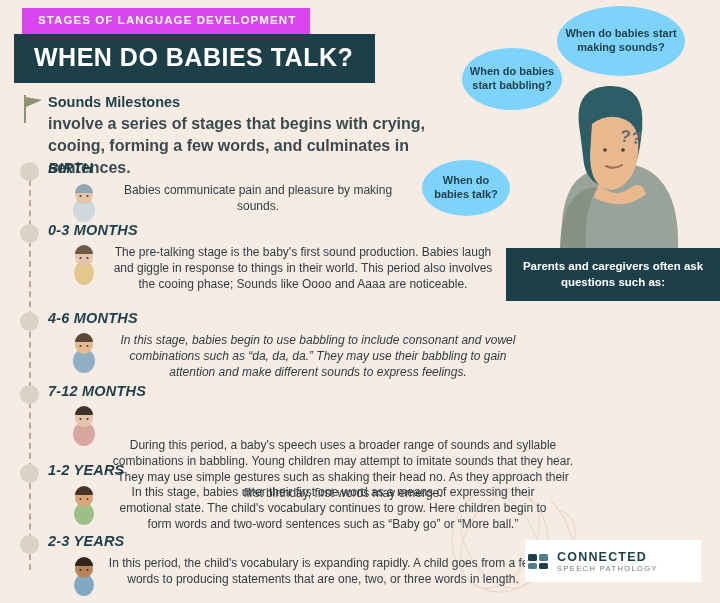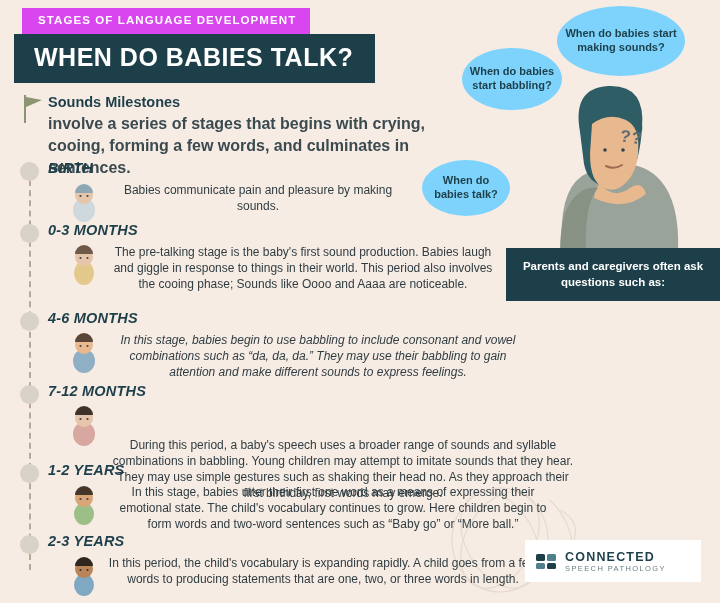--- a/index.html
+++ b/index.html
@@ -149,21 +149,21 @@
   .person { position: absolute; left: 520px; top: 72px; width: 170px; height: 180px; }
 
   
   .logo-box {
     position: absolute;
     left: 525px; top: 540px;
     width: 176px; height: 42px;
     background: #ffffff;
     display: flex;
     align-items: center;
-    padding-left: 10px;
+    padding-left: 2px;
   }
   .logo-mark {
     width: 22px; height: 22px;
     margin-right: 8px;
     flex: 0 0 auto;
   }
   .logo-text .l1 {
     font-size: 12.5px; font-weight: bold; color: #1d3f4a; letter-spacing: 1.2px;
   }
   .logo-text .l2 {

